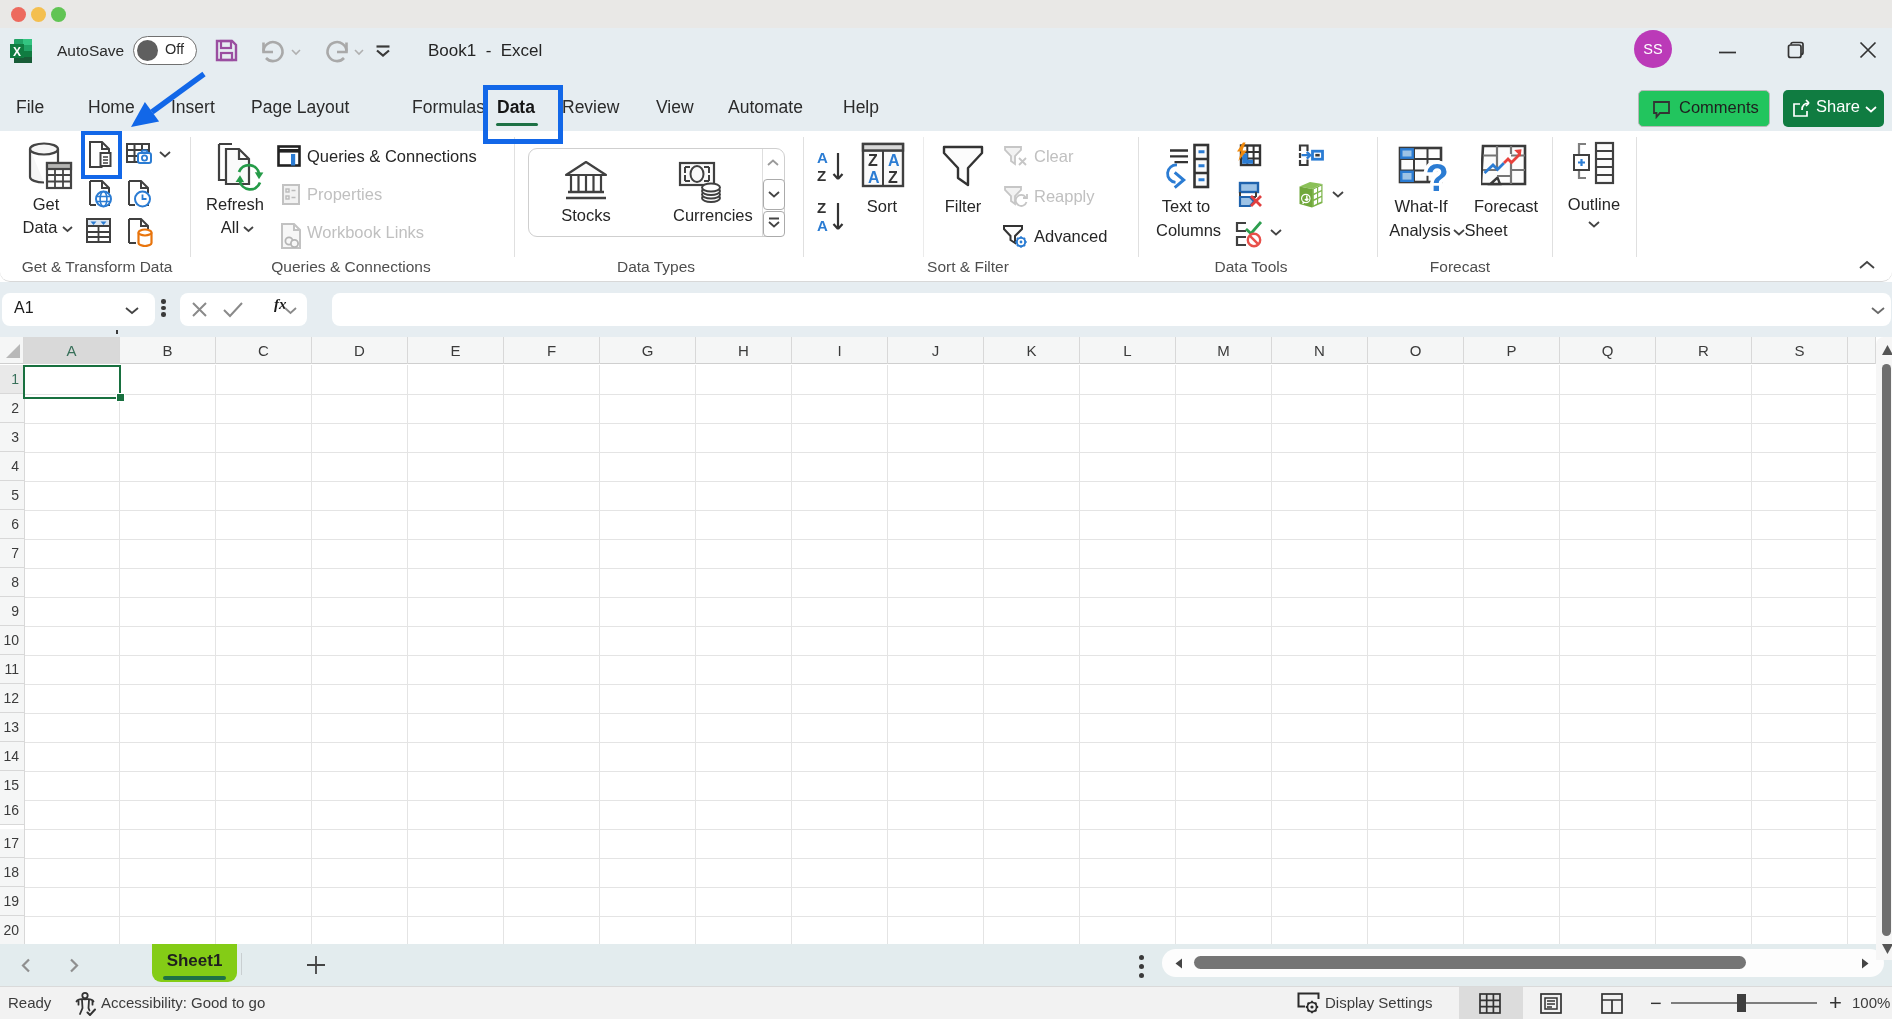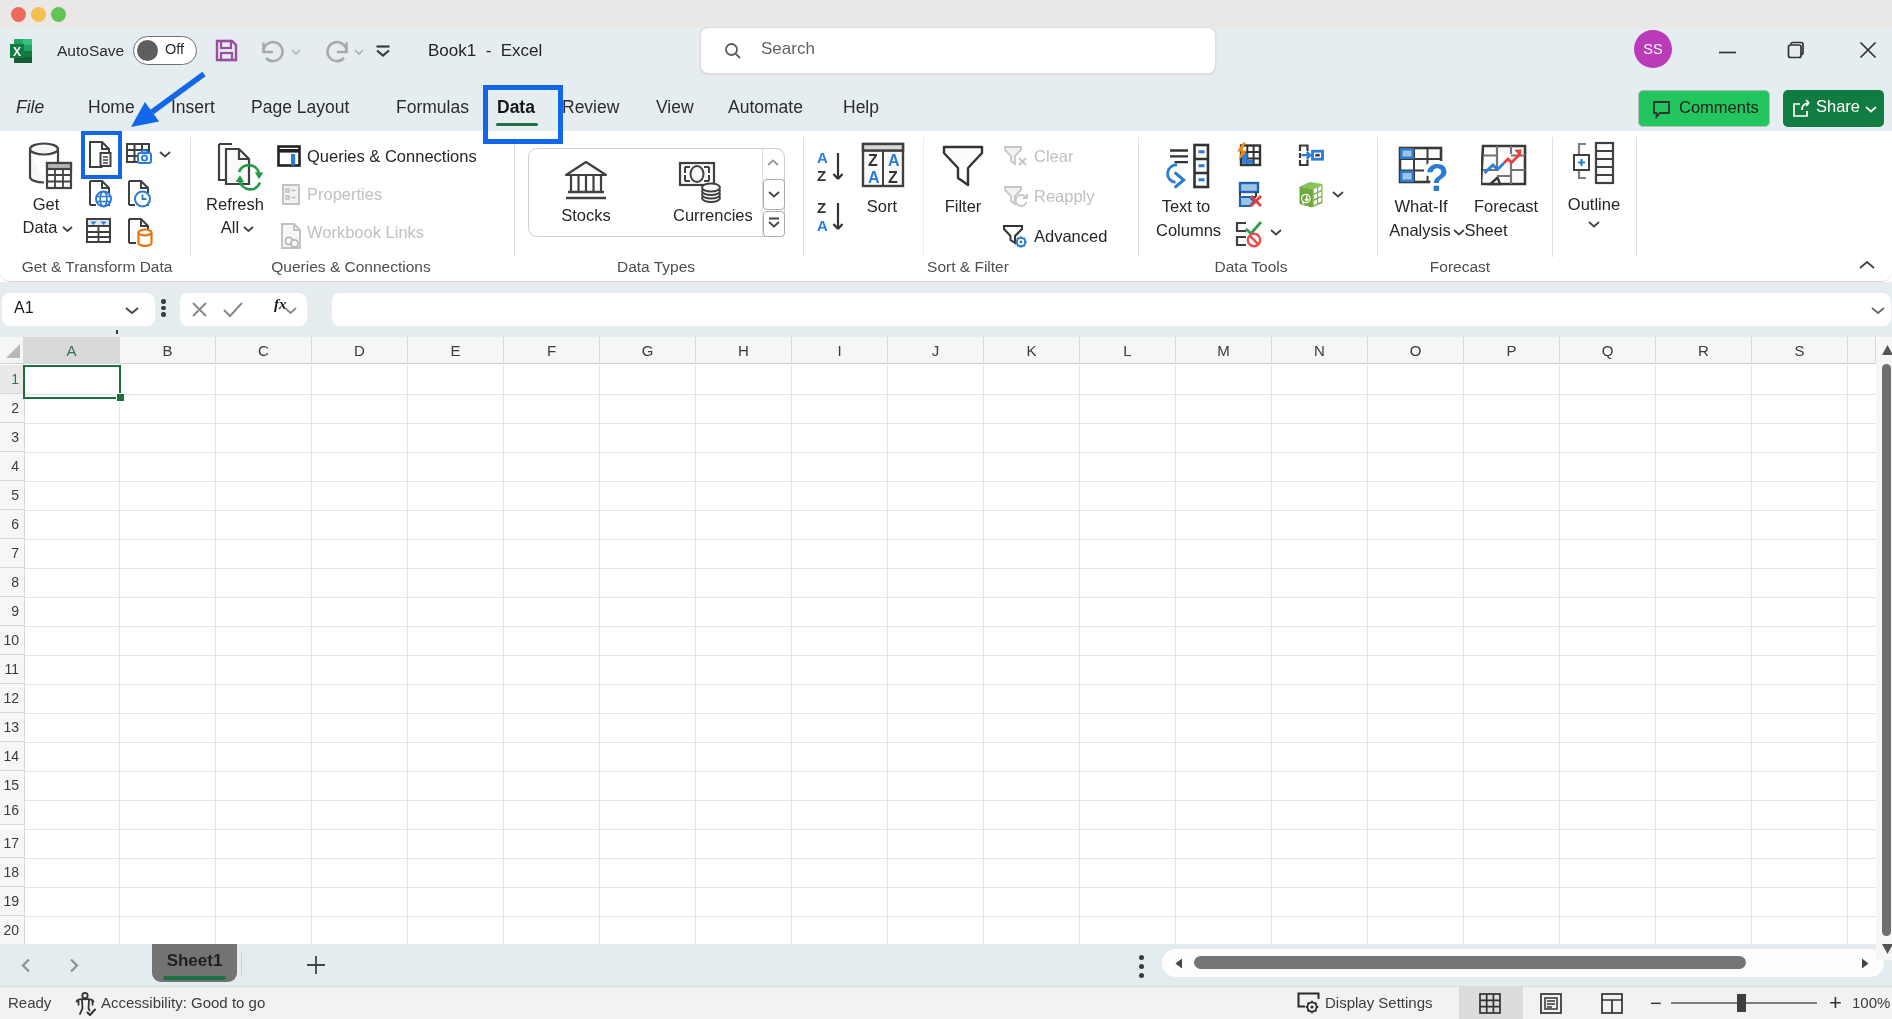--- a/index.html
+++ b/index.html
@@ -69,46 +69,39 @@
     <path d="M24.5 3.5 v9.5 h-9.5" fill="none" stroke="#a9a9a9" stroke-width="2.6"></path>
   </svg>
   <svg class="abs" style="left:353px; top:20px;" width="12" height="8" viewBox="0 0 12 8">
       <path d="M2 2 l4 4 4-4" fill="none" stroke="#b0b0b0" stroke-width="1.6"></path>
     </svg>
   <svg class="abs" style="left:374px; top:16px;" width="18" height="14" viewBox="0 0 18 14">
     <path d="M2.5 2.5 h13" stroke="#3a3a3a" stroke-width="2.2" fill="none"></path>
     <path d="M3 6.5 l6 5 6-5" fill="none" stroke="#3a3a3a" stroke-width="2.2"></path>
   </svg>
   <div class="abs" style="left:428px; top:13px; font-size:17px; color:#252525;">Book1&nbsp;&nbsp;-&nbsp;&nbsp;Excel</div>
-  <div class="abs" style="left:700px; top:-1px; width:516px; height:47px; background:#fff; border:1px solid #dcdcdc; border-radius:8px; box-shadow:0 1px 2px rgba(0,0,0,0.08);">
-    <svg class="abs" style="left:22px; top:13px;" width="20" height="20" viewBox="0 0 20 20">
-      <circle cx="8.5" cy="8.5" r="5.5" fill="none" stroke="#5a5a5a" stroke-width="1.8"></circle>
-      <path d="M12.8 12.8 L17 17" stroke="#5a5a5a" stroke-width="1.8"></path>
-    </svg>
-    <div class="abs" style="left:60px; top:11px; font-size:17px; color:#5f6368;">Search</div>
-  </div>
   <div class="abs" style="left:1634px; top:2px; width:38px; height:38px; border-radius:50%; background:#bb3ab8; color:#fff; font-size:14.5px; text-align:center; line-height:38px;">SS</div>
   <svg class="abs" style="left:1716px; top:12px;" width="24" height="24" viewBox="0 0 24 24">
       <path d="M3 12.5 h17" stroke="#333" stroke-width="1.7"></path>
     </svg>
   <svg class="abs" style="left:1784px; top:10px;" width="24" height="24" viewBox="0 0 24 24">
     <path d="M7 6.5 a2 2 0 0 1 2-2 h8 a2 2 0 0 1 2 2 v8 a2 2 0 0 1 -2 2" fill="none" stroke="#333" stroke-width="1.7"></path>
     <rect x="4.5" y="7" width="12.5" height="12.5" rx="2" fill="none" stroke="#333" stroke-width="1.7"></rect>
   </svg>
   <svg class="abs" style="left:1856px; top:10px;" width="24" height="24" viewBox="0 0 24 24">
       <path d="M4.5 4.5 L19.5 19.5 M19.5 4.5 L4.5 19.5" stroke="#333" stroke-width="1.7"></path>
     </svg>
 </div>
 
 <div id="menubar" class="abs">
-  <div class="abs menuitem" style="left:16px;font-style:italic;">File</div>
+  <div class="abs menuitem" style="left:16px;">File</div>
   <div class="abs menuitem" style="left:88px;">Home</div>
   <div class="abs menuitem" style="left:171px;">Insert</div>
   <div class="abs menuitem" style="left:251px;">Page Layout</div>
-  <div class="abs menuitem" style="left:396px;">Formulas</div>
+  <div class="abs menuitem" style="left:412px;">Formulas</div>
   <div class="abs menuitem" style="left:497px; font-weight:bold; color:#161616;">Data</div>
   <div class="abs" style="left:496px; top:46.5px; width:42px; height:3.5px; background:#1e7145; border-radius:2px;"></div>
   <div class="abs menuitem" style="left:562px;">Review</div>
   <div class="abs menuitem" style="left:656px;">View</div>
   <div class="abs menuitem" style="left:728px;">Automate</div>
   <div class="abs menuitem" style="left:843px;">Help</div>
   <div class="abs" style="left:1638px; top:14px; width:132px; height:37px; background:#22c55e; border:1px solid #b8b8b8; border-radius:5px;">
     <svg class="abs" style="left:13px; top:9px;" width="20" height="19" viewBox="0 0 20 19">
       <path d="M2 2 h15 v11 h-9 l-3.5 4 v-4 h-2.5 z" fill="none" stroke="#333" stroke-width="1.8"></path>
     </svg>
@@ -545,21 +538,21 @@
     </svg>
 </div>
 
 <div id="tabbar" class="abs">
   <svg class="abs" style="left:18px; top:13px;" width="16" height="17" viewBox="0 0 16 17">
       <path d="M11 2.5 L5 8.5 l6 6" fill="none" stroke="#8f8f8f" stroke-width="2.2"></path>
     </svg>
   <svg class="abs" style="left:66px; top:13px;" width="16" height="17" viewBox="0 0 16 17">
       <path d="M5 2.5 l6 6 -6 6" fill="none" stroke="#8f8f8f" stroke-width="2.2"></path>
     </svg>
-  <div class="abs" style="left:152px; top:0; width:85px; height:37.5px; background:#737373; border-radius:0 0 9px 9px;">
+  <div class="abs" style="left:152px; top:0; width:85px; height:37.5px; background:#84cc16; border-radius:0 0 9px 9px;">
     <div style="text-align:center; font-size:17px; font-weight:bold; color:#1f1f1f; margin-top:7px;">Sheet1</div>
     <div class="abs" style="left:11px; bottom:1.5px; width:63px; height:4px; background:#1e7145; border-radius:2px;"></div>
   </div>
   <div class="abs" style="left:241px; top:9px; width:1px; height:22px; background:#c9cfd1;"></div>
   <svg class="abs" style="left:304px; top:9px;" width="24" height="24" viewBox="0 0 24 24">
       <path d="M12 3 v18 M3 12 h18" stroke="#444" stroke-width="1.8"></path>
     </svg>
   <div class="abs" style="left:1139px; top:7px;">
     <div style="width:5px; height:5px; background:#3a3a3a; border-radius:50%; margin:4px 0;"></div>
     <div style="width:5px; height:5px; background:#3a3a3a; border-radius:50%; margin:4px 0;"></div>

